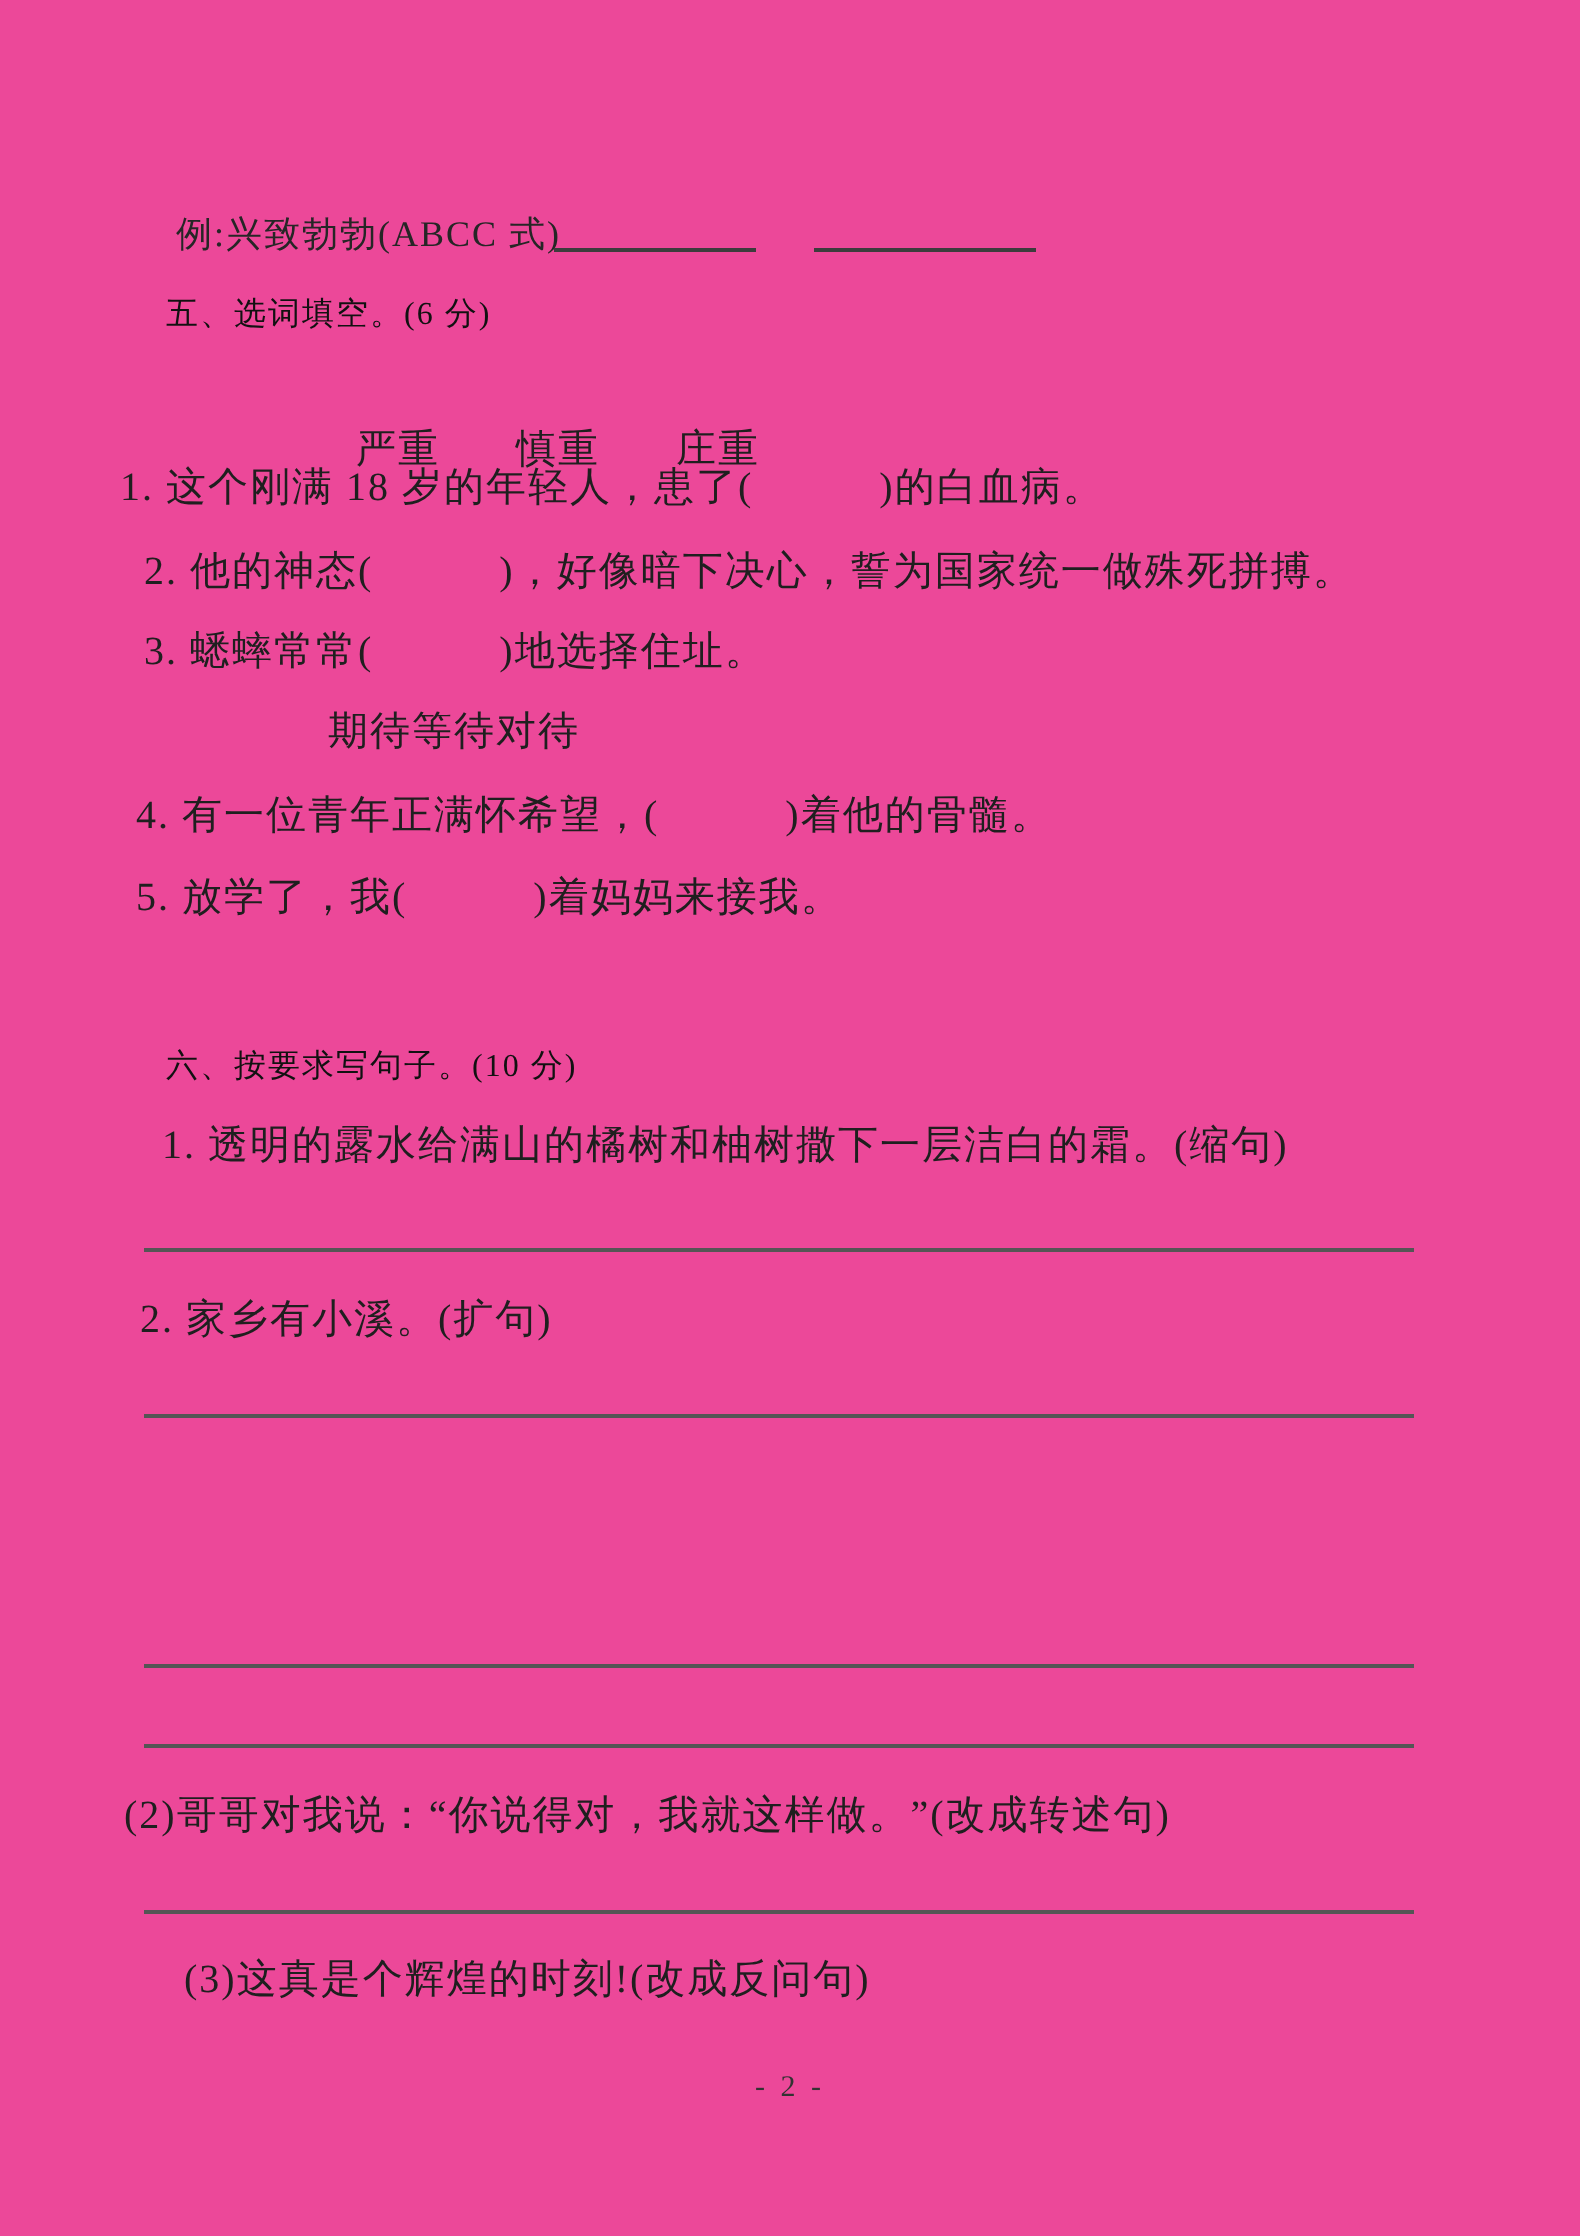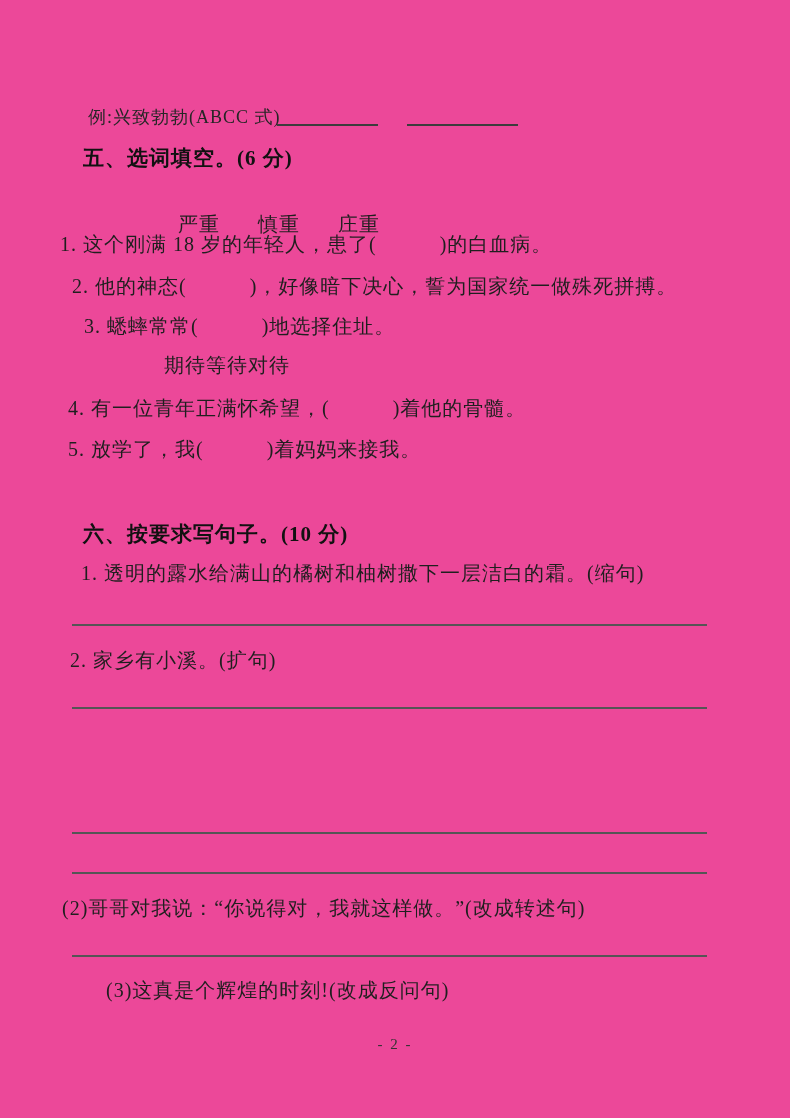--- a/index.html
+++ b/index.html
@@ -14,22 +14,22 @@
   .t{
     position:absolute;
     white-space:pre;
     font-size:20px;
     line-height:26px;
     letter-spacing:1px;
     color:#1f1f1f;
   }
   .example{font-size:18px;color:#262626;}
   .sec-title{
-    font-weight:bold;
-    font-size:21px;
+    font-weight:normal;
+    font-size:16px;
     color:#111;
     letter-spacing:1px;
   }
   .bank{
     position:absolute;
     display:flex;
     font-size:20px;
     letter-spacing:1px;
     color:#1f1f1f;
   }
@@ -67,21 +67,21 @@
   <div class="t sec-title" style="left:83px;top:145px;">五、选词填空。(6 分)</div>
 
   <div class="bank" style="left:178px;top:190px;gap:38px;margin-top:21px;">
     <span>严重</span>
     <span>慎重</span>
     <span>庄重</span>
   </div>
 
   <div class="t" style="left:60px;top:231px;">1. 这个刚满 18 岁的年轻人，患了(　　　)的白血病。</div>
   <div class="t" style="left:72px;top:273px;">2. 他的神态(　　　)，好像暗下决心，誓为国家统一做殊死拼搏。</div>
-  <div class="t" style="left:84px;top:313px;">3. 蟋蟀常常(　　　)地选择住址。</div>
+  <div class="t" style="left:72px;top:313px;">3. 蟋蟀常常(　　　)地选择住址。</div>
 
   <div class="bank" style="left:164px;top:352px;">
     <span>期待</span>
     <span>等待</span>
     <span>对待</span>
   </div>
 
   <div class="t" style="left:68px;top:395px;">4. 有一位青年正满怀希望，(　　　)着他的骨髓。</div>
   <div class="t" style="left:68px;top:436px;">5. 放学了，我(　　　)着妈妈来接我。</div>
 
@@ -93,17 +93,17 @@
   <div class="t" style="left:70px;top:647px;">2. 家乡有小溪。(扩句)</div>
   <div class="ans-line" style="top:707px;"></div>
 
 
   <div class="ans-line" style="top:832px;"></div>
   <div class="ans-line" style="top:872px;"></div>
 
   <div class="t" style="left:62px;top:895px;">(2)哥哥对我说：“你说得对，我就这样做。”(改成转述句)</div>
   <div class="ans-line" style="top:955px;"></div>
 
-  <div class="t" style="left:106px;top:977px;">(3)这真是个辉煌的时刻!(改成反问句)</div>
+  <div class="t" style="left:92px;top:977px;">(3)这真是个辉煌的时刻!(改成反问句)</div>
 
   <div class="page-num" style="top:1036px;">- 2 -</div>
 
 </div>
 
 </body></html>

